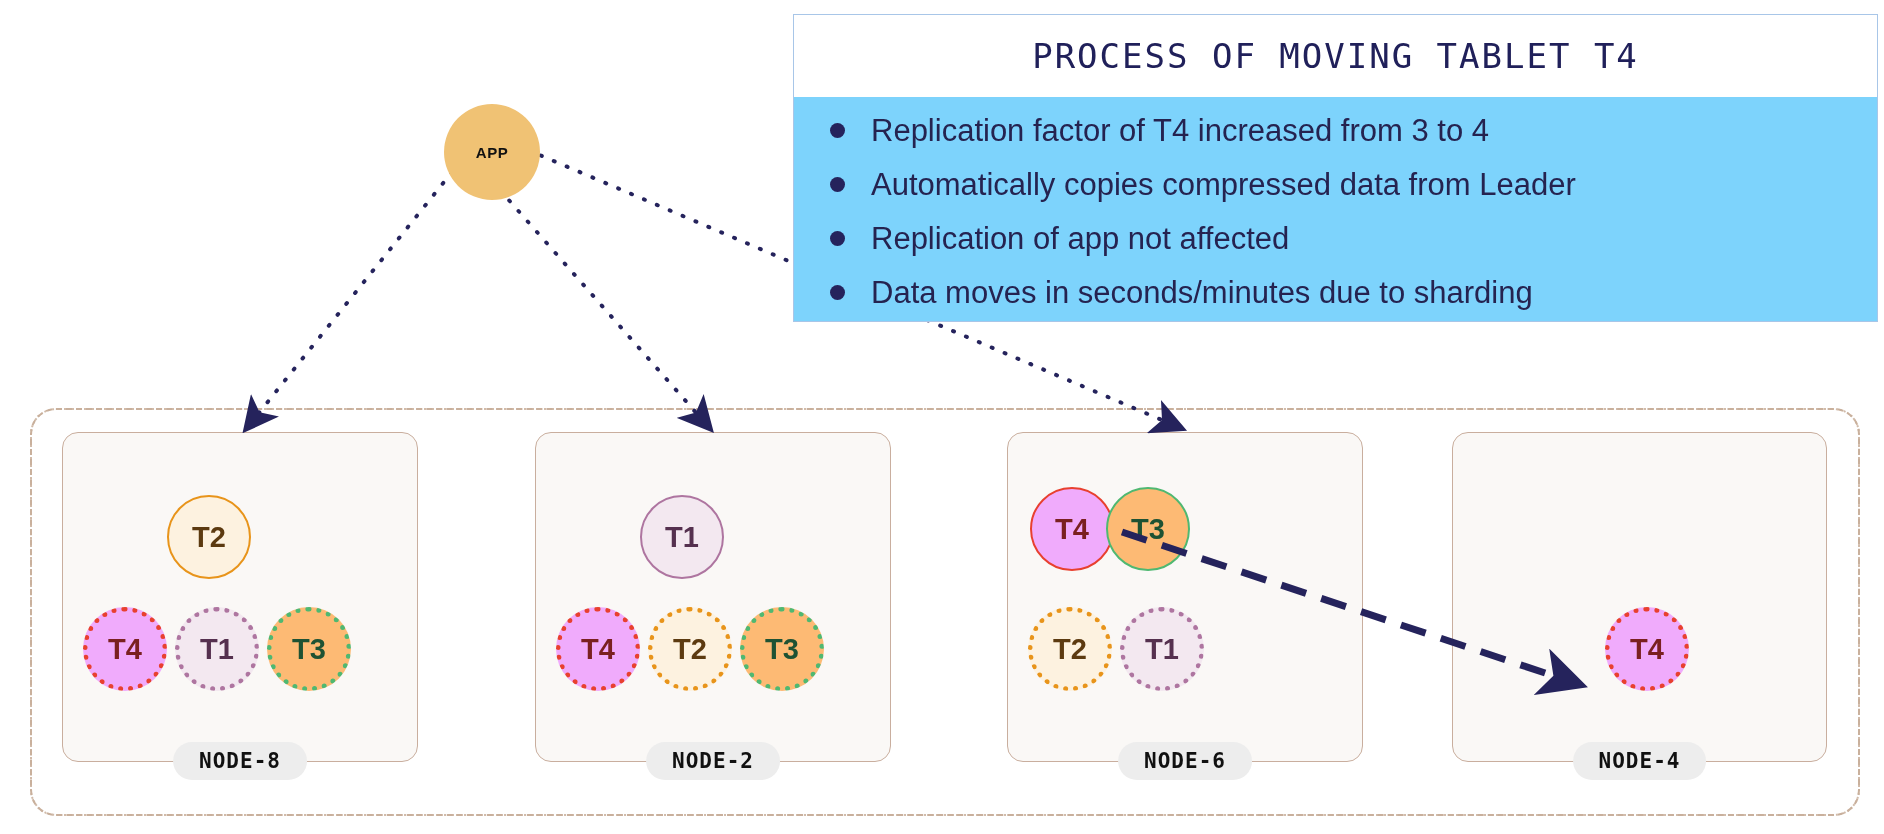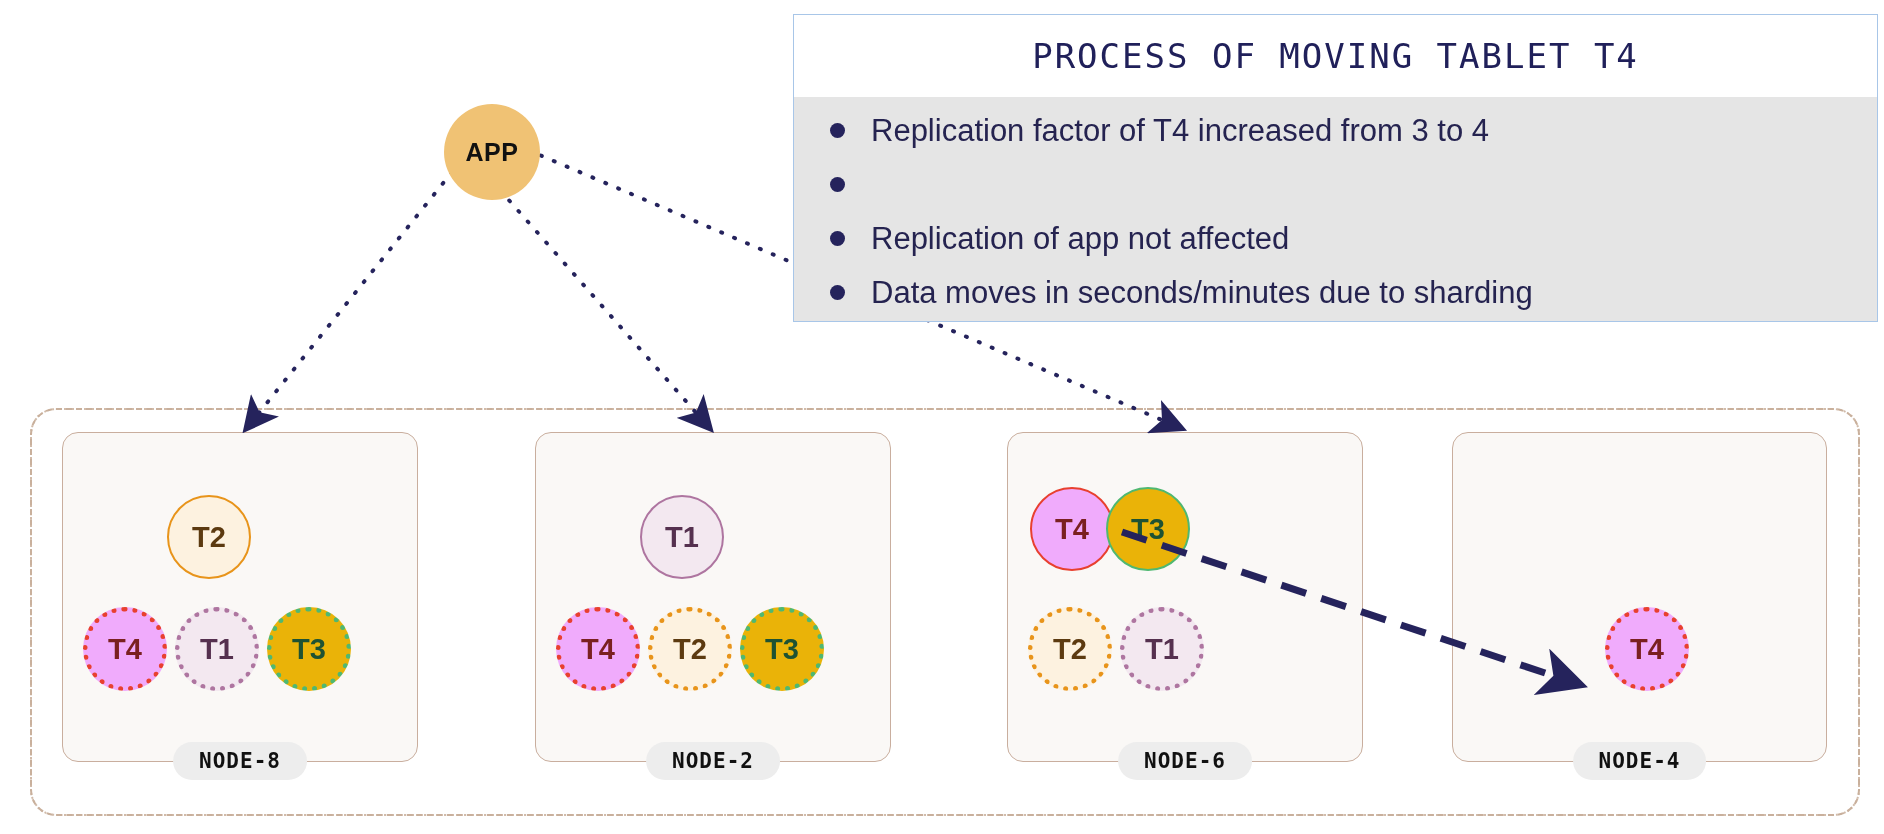--- a/index.html
+++ b/index.html
@@ -9,26 +9,26 @@
   #stage{position:absolute;left:0;top:0;width:1884px;height:834px;}
 
   
   #wires{position:absolute;left:0;top:0;width:1884px;height:834px;
          pointer-events:none;z-index:6;}
 
   
   .app-node{position:absolute;left:444px;top:104px;width:96px;height:96px;
             border-radius:50%;background:#F0C274;
             display:flex;align-items:center;justify-content:center;
-            font-size:25px;font-weight:bold;color:#111111;
+            font-size:15px;font-weight:bold;color:#111111;
             letter-spacing:.5px;z-index:7;}
 
   
   .callout{position:absolute;left:793px;top:14px;width:1085px;height:308px;
-           border:1.5px solid #A8C6E8;background:#e5e5e5;
+           border:1.5px solid #A8C6E8;background:#7dd3fc;
            box-sizing:border-box;z-index:8;}
   .callout-head{background:#ffffff;height:82px;display:flex;
                 align-items:center;justify-content:center;}
   .callout-title{font-family:"DejaVu Sans Mono","Liberation Mono",monospace;
                  font-size:34px;color:#20205A;letter-spacing:2px;
                  white-space:nowrap;}
   .callout-body{padding:6px 0 0 36px;}
   .bullet-row{display:flex;align-items:center;height:54px;}
   .bullet-dot{width:15px;height:15px;border-radius:50%;background:#25235C;
               flex:none;margin-right:26px;}
@@ -53,21 +53,21 @@
 
   
   .tablet{position:absolute;width:84px;height:84px;border-radius:50%;
           display:flex;align-items:center;justify-content:center;
           font-size:29px;box-sizing:border-box;z-index:3;font-weight:bold;}
   .tablet.leader{border-style:solid;border-width:2px;}
   .tablet.follower{border-style:dotted;border-width:5px;}
 
   
   .c-red   {background:#f0abfc;border-color:#E8402F;color:#7A2020;}
-  .c-green {background:#eab308;border-color:#4FB871;color:#1E5233;}
+  .c-green {background:#fdba74;border-color:#4FB871;color:#1E5233;}
   .c-orange{background:#FDF2E0;border-color:#E8941A;color:#5C3A10;}
   .c-purple{background:#F3E8F0;border-color:#AE75A0;color:#55304F;}
 </style>
 </head>
 <body>
 
 <div id="stage">
 
   <svg id="wires" viewBox="0 0 1884 834">
     <defs>
@@ -96,20 +96,21 @@
     <div class="callout-head">
       <div class="callout-title">PROCESS OF MOVING TABLET T4</div>
     </div>
     <div class="callout-body">
       <div class="bullet-row">
         <span class="bullet-dot"></span>
         <span class="bullet-text">Replication factor of T4 increased from 3 to 4</span>
       </div>
       <div class="bullet-row">
         <span class="bullet-dot"></span>
+        <span class="bullet-text">Automatically copies compressed data from Leader</span>
       </div>
       <div class="bullet-row">
         <span class="bullet-dot"></span>
         <span class="bullet-text">Replication of app not affected</span>
       </div>
       <div class="bullet-row">
         <span class="bullet-dot"></span>
         <span class="bullet-text">Data moves in seconds/minutes due to sharding</span>
       </div>
     </div>

